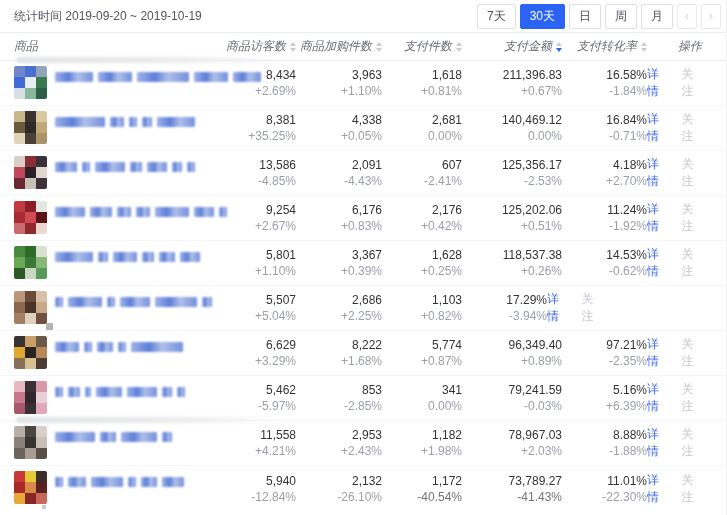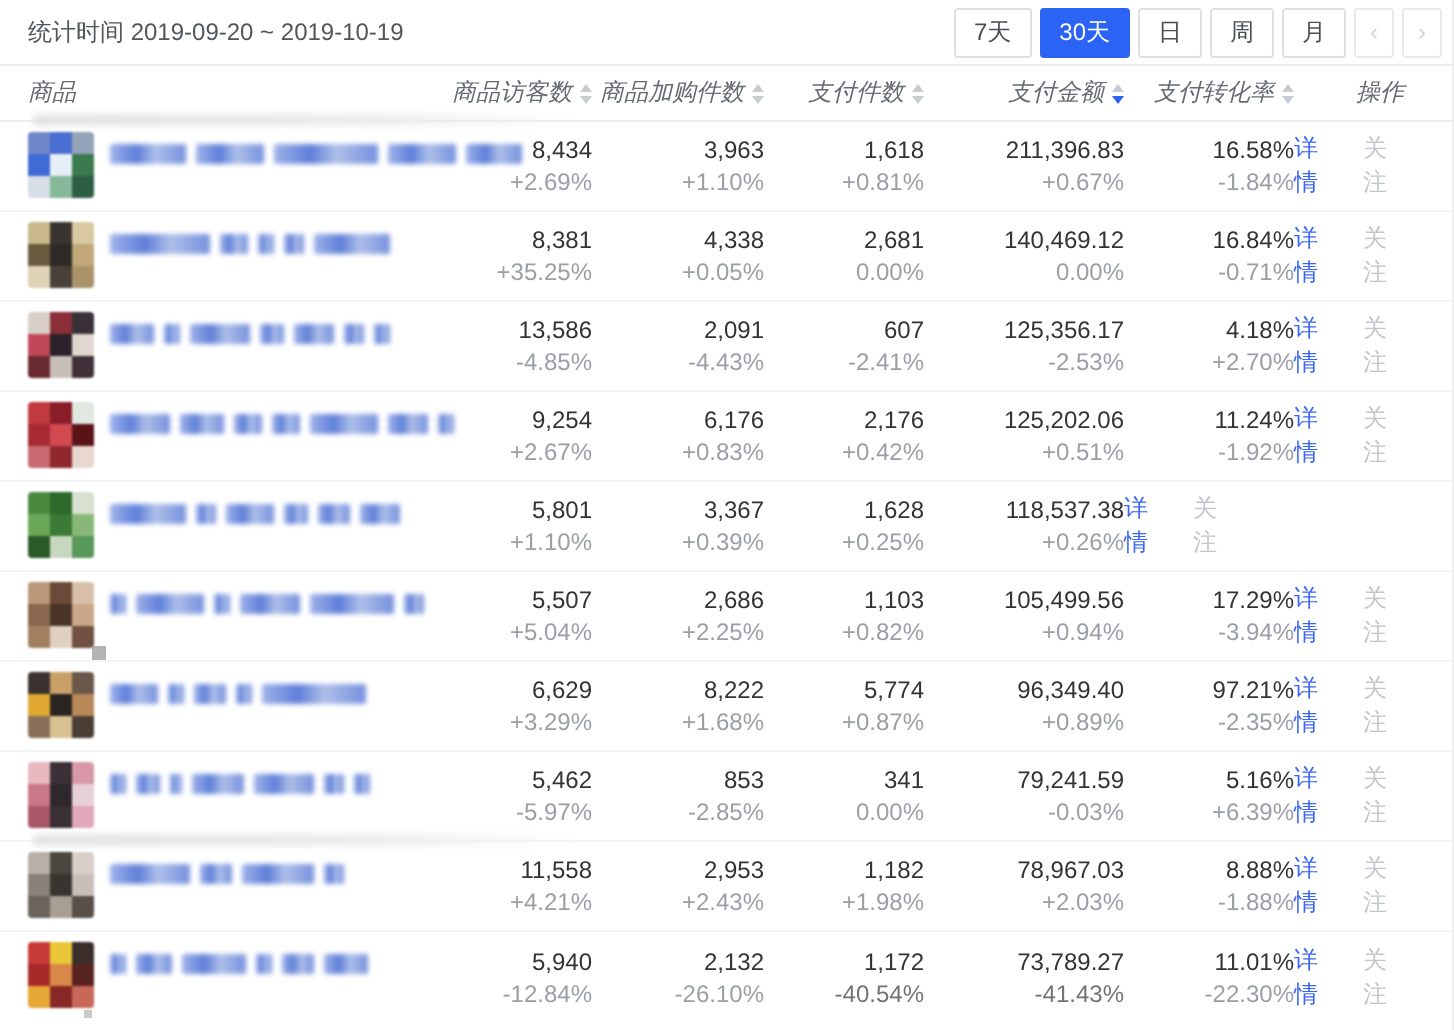--- a/index.html
+++ b/index.html
@@ -362,20 +362,24 @@
       <span class="chg">+0.39%</span>
     </div>
     <div class="cell num c3">
       <span class="val">1,628</span>
       <span class="chg">+0.25%</span>
     </div>
     <div class="cell num c4">
       <span class="val">118,537.38</span>
       <span class="chg">+0.26%</span>
     </div>
+    <div class="cell num c5">
+      <span class="val">14.53%</span>
+      <span class="chg">-0.62%</span>
+    </div>
     <div class="cell actions c6">
       <a class="detail">详情</a>
       <a class="follow">关注</a>
     </div>
   </div>
 
   <div class="row">
     <div class="cell product c0">
 
       <div class="thumb">
@@ -404,24 +408,20 @@
       <span class="chg">+5.04%</span>
     </div>
     <div class="cell num c2">
       <span class="val">2,686</span>
       <span class="chg">+2.25%</span>
     </div>
     <div class="cell num c3">
       <span class="val">1,103</span>
       <span class="chg">+0.82%</span>
     </div>
-    <div class="cell num c4">
-      <span class="val">105,499.56</span>
-      <span class="chg">+0.94%</span>
-    </div>
     <div class="cell num c5">
       <span class="val">17.29%</span>
       <span class="chg">-3.94%</span>
     </div>
     <div class="cell actions c6">
       <a class="detail">详情</a>
       <a class="follow">关注</a>
     </div>
   </div>
 

